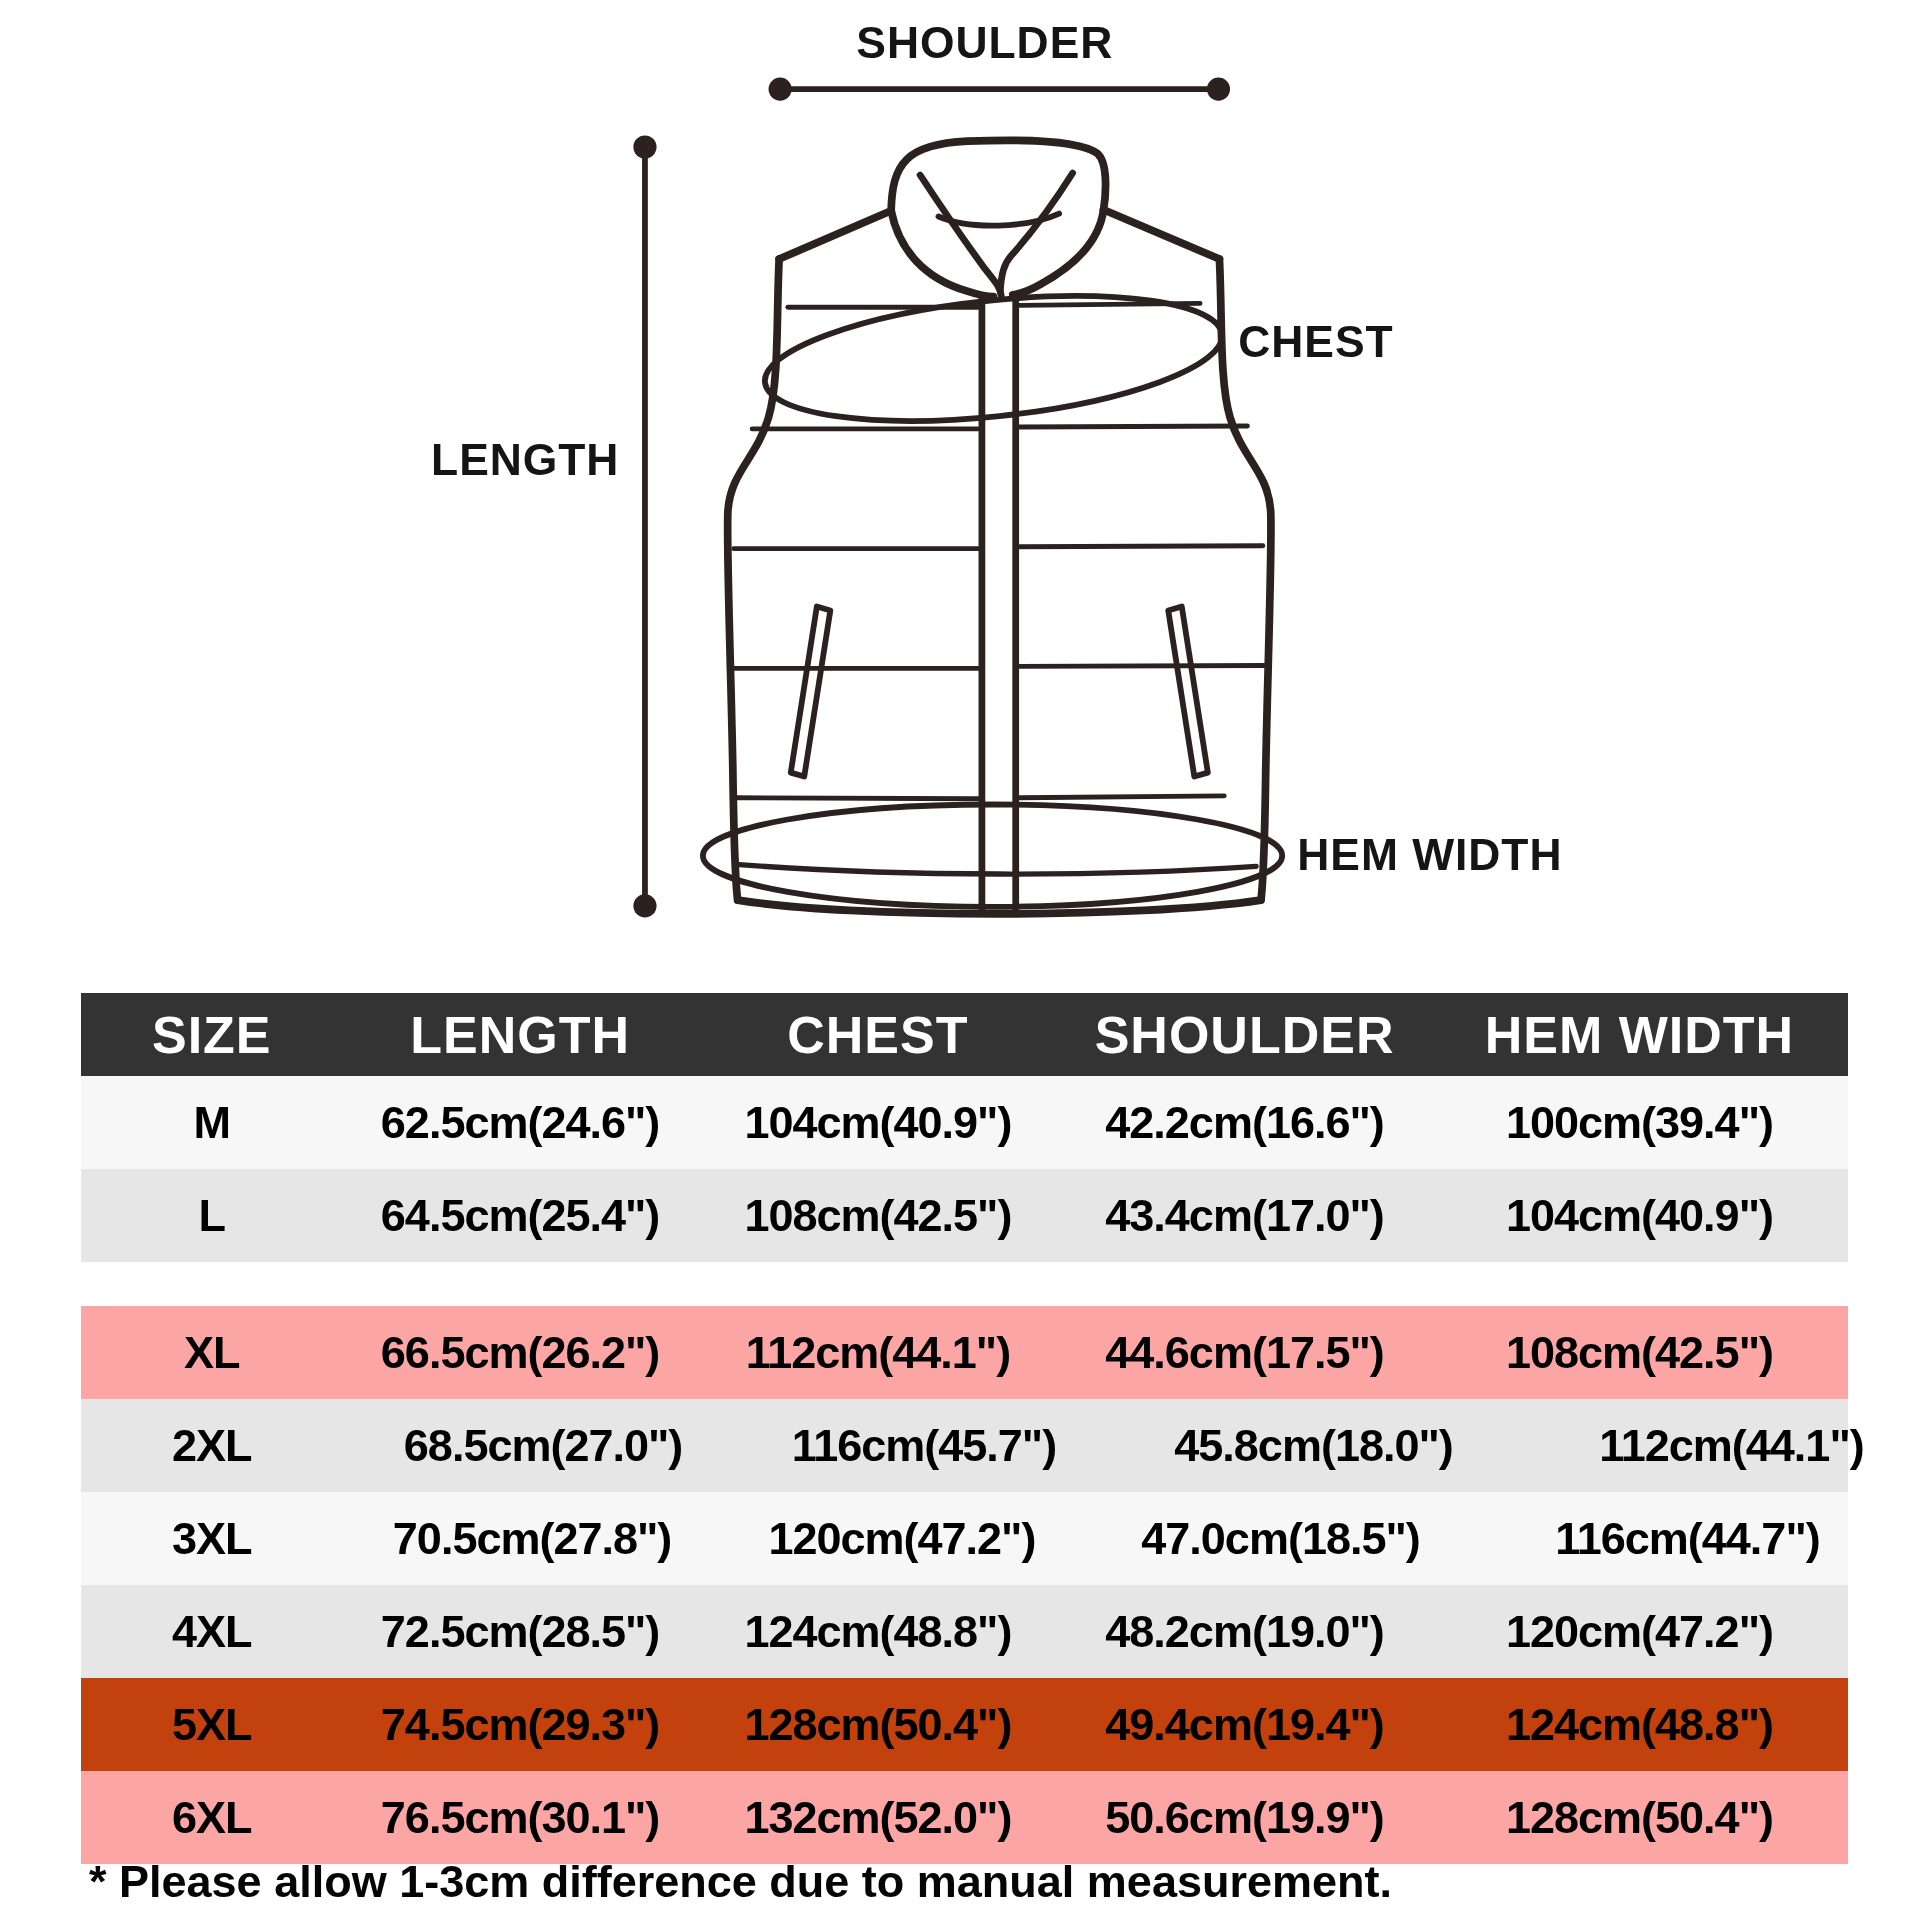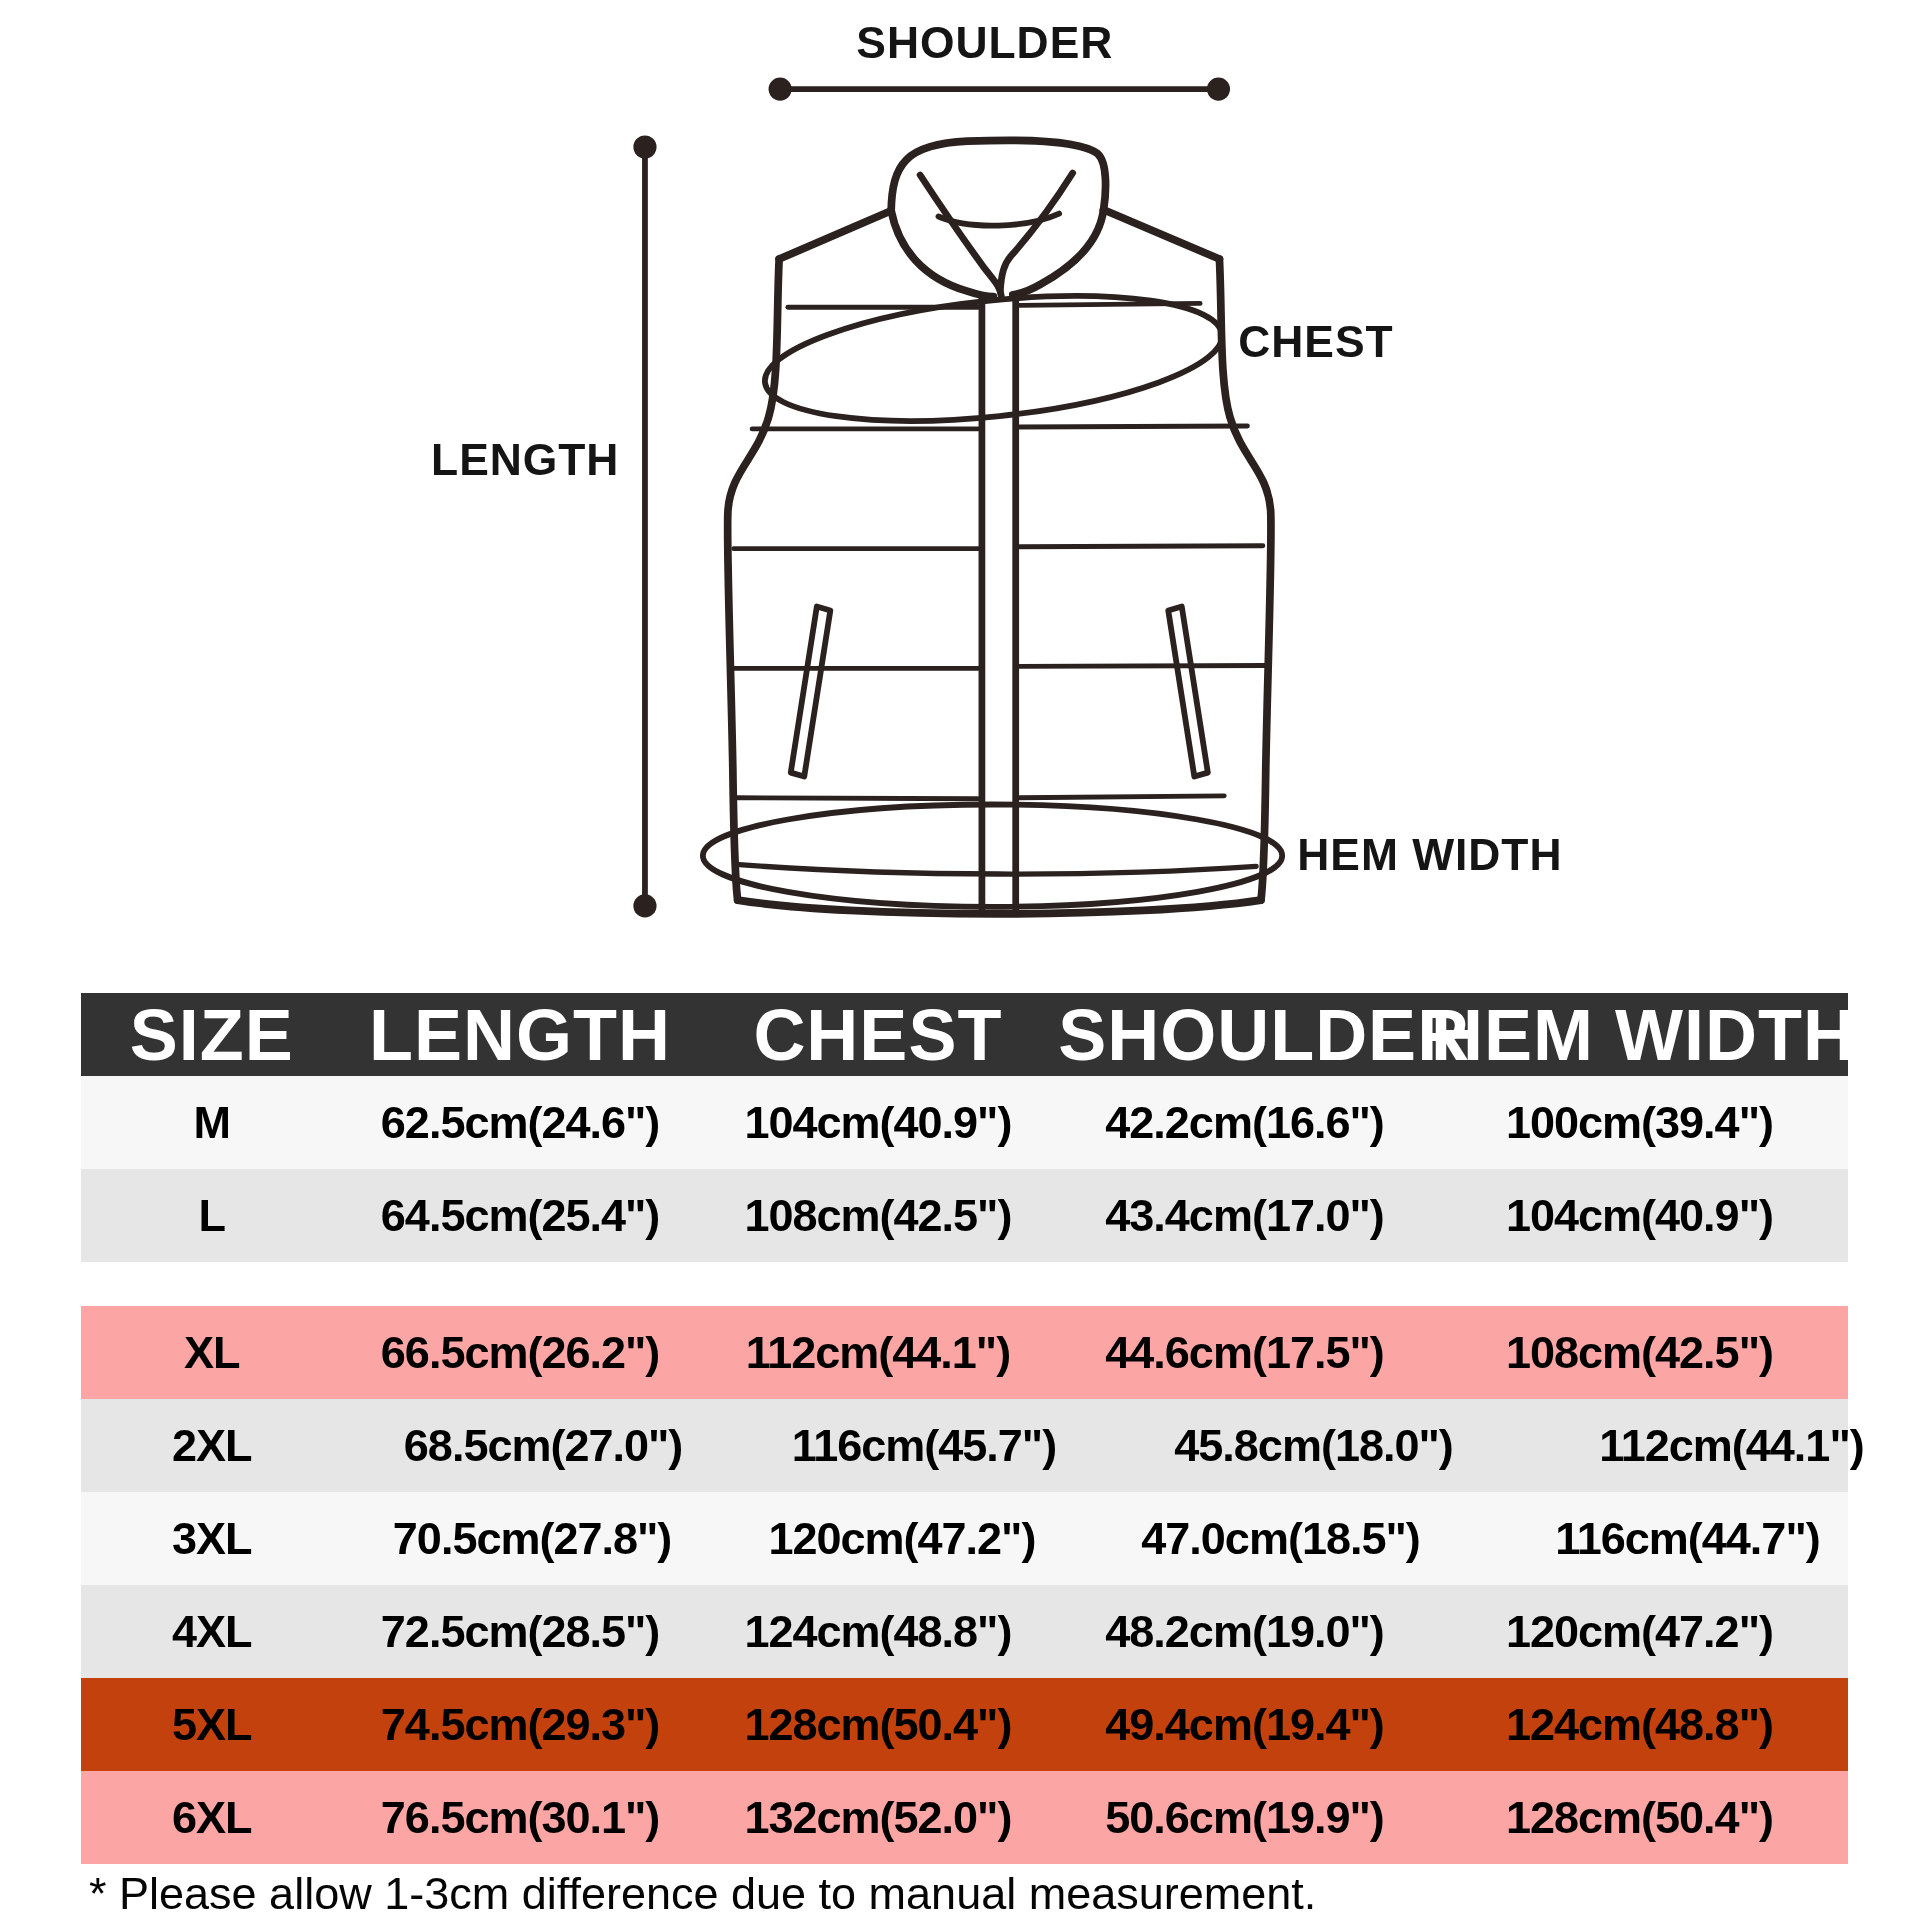--- a/index.html
+++ b/index.html
@@ -21,28 +21,28 @@
   #size-table{
     position:absolute;left:81px;top:993px;width:1767px;
   }
   .t-row{
     display:grid;
     grid-template-columns:14.8% 20.1% 20.4% 21.1% 23.6%;
     align-items:center;text-align:center;
   }
   .t-head{
     height:83px;
-    font-size:72px;font-weight:700;letter-spacing:1px;color:#fff;
+    font-size:52px;font-weight:700;letter-spacing:1px;color:#fff;
   }
   .t-body-row{height:93px;font-size:45px;font-weight:700;letter-spacing:-1px;}
   .cell{white-space:nowrap;}
   
   #footnote{
     position:absolute;left:89px;top:1856px;width:1641px;
-    font-size:45px;font-weight:400;letter-spacing:0px;color:#050505;margin-top:12px;
+    font-size:45px;font-weight:700;letter-spacing:0px;color:#050505;
   }
 </style>
 </head>
 <body>
 
 <div id="diagram">
   <svg viewBox="0 0 2000 1000" xmlns="http://www.w3.org/2000/svg">
 
     <g>
       <line class="sketch" x1="808" y1="92" x2="1262" y2="92" stroke-width="6"></line>

